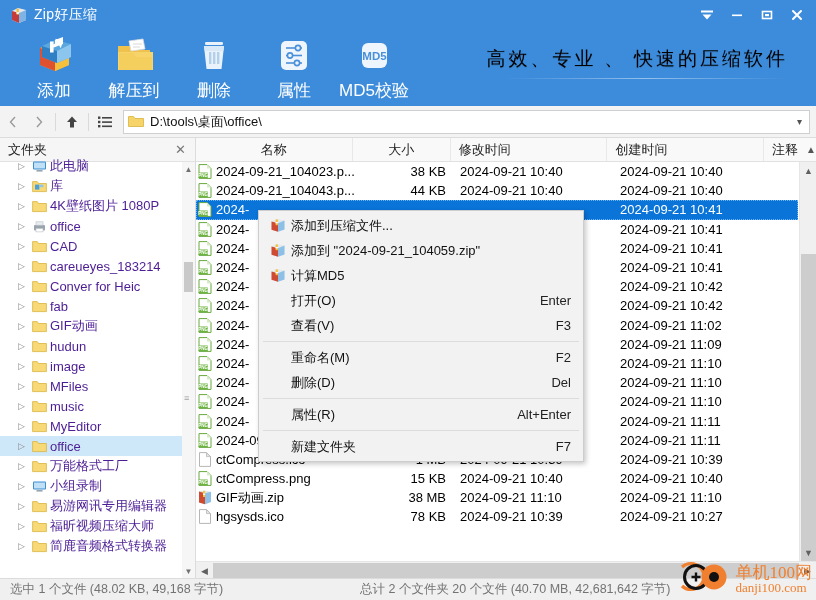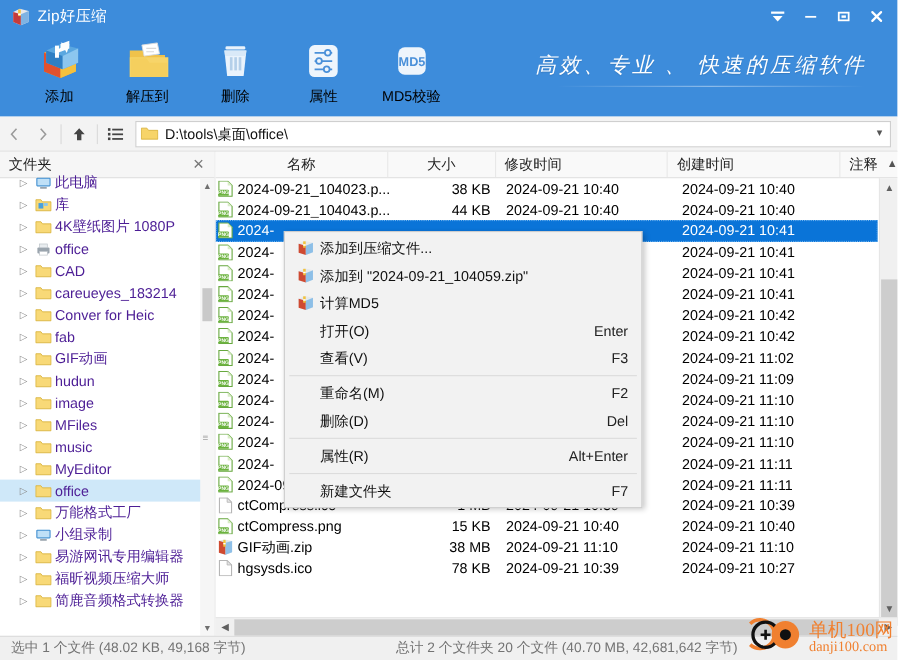--- a/index.html
+++ b/index.html
@@ -23,38 +23,38 @@
     position: absolute; left: 34px; top: 6px; font-size: 14px; color: #fff;
     letter-spacing: .3px; white-space: nowrap; text-align: center;
   }
   .wbtns { position: absolute; right: 4px; top: 0; height: 30px; display: flex; align-items: center; }
   .wbtn {
     width: 30px; height: 30px; display: flex; align-items: center; justify-content: center;
     color: #fff; cursor: default;
   }
 
   .tagline {
-    position: absolute; right: 28px; top: 46px; color: #ffffff;
+    position: absolute; right: 28px; top: 46px; color: #000000;
     font-size: 19px; font-family: "Liberation Serif","DejaVu Serif", serif;
-    font-style: italic; letter-spacing: 3px; white-space: nowrap;
+    letter-spacing: 3px; white-space: nowrap;
     text-shadow: 0 1px 1px rgba(0,0,0,.12);
   }
   .tagline-rule {
     position: absolute; right: 30px; top: 78px; width: 280px; height: 1px;
     background: linear-gradient(to right, rgba(255,255,255,0), rgba(255,255,255,.45), rgba(255,255,255,0));
   }
 
   
   .toolbar { position: absolute; left: 14px; top: 34px; display: flex; }
   .tbtn {
     width: 80px; height: 68px; display: flex; flex-direction: column;
     align-items: center; justify-content: flex-start; cursor: default;
   }
   .tbtn .glyph { height: 44px; display: flex; align-items: center; justify-content: flex-start; }
-  .tbtn .tlabel { color: #000000; font-size: 13px; margin-top: 1px; white-space: nowrap; }
+  .tbtn .tlabel { color: #ffffff; font-size: 17px; margin-top: 1px; white-space: nowrap; }
 
   
   .addrrow {
     position: absolute; left: 0; top: 106px; width: 816px; height: 32px;
     background: #f3f3f3; border-bottom: 1px solid #dcdcdc;
     display: flex; align-items: center;
   }
   .navbtn {
     width: 26px; height: 24px; display: flex; align-items: center; justify-content: center;
     color: #9a9a9a; font-size: 15px; cursor: default;

